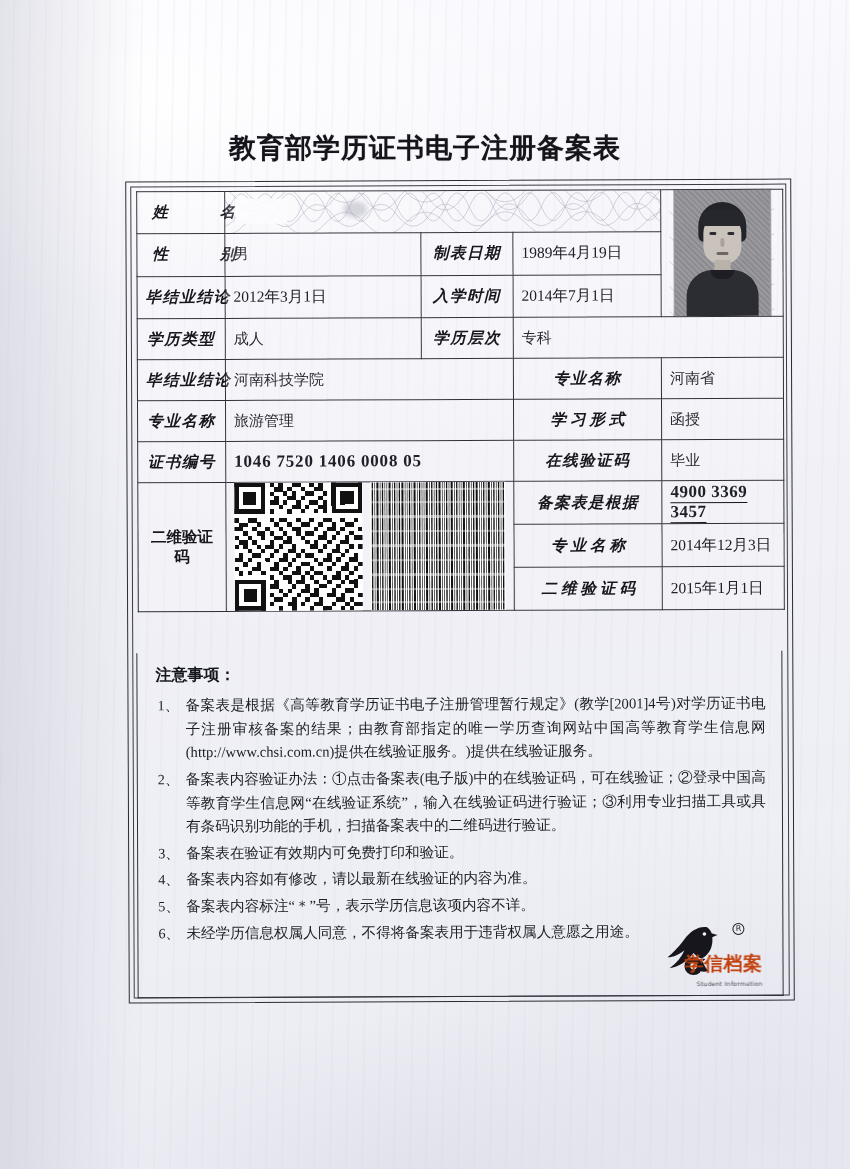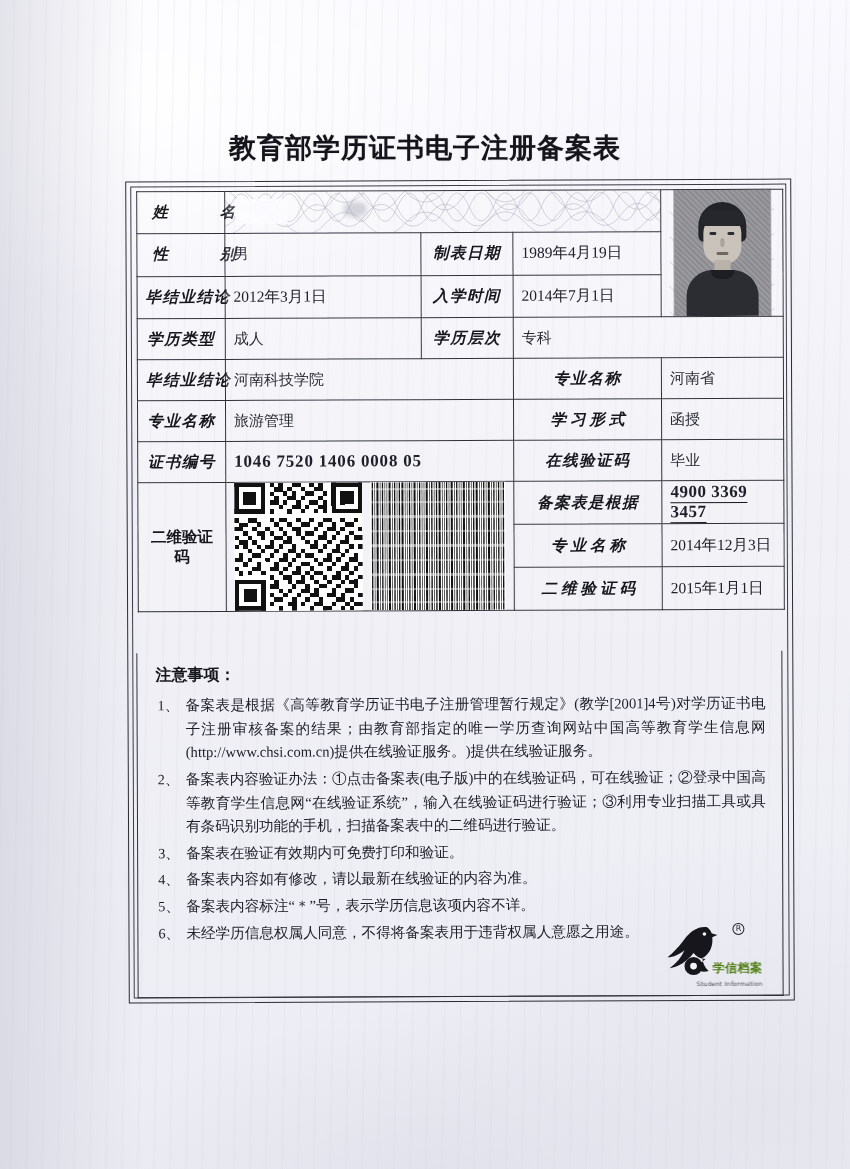--- a/index.html
+++ b/index.html
@@ -212,21 +212,21 @@
   }
   .logo .reg-mark {
     position: absolute; right: 20px; top: 2px;
     width: 12px; height: 12px; border: 1.2px solid #1d1d24; border-radius: 50%;
     font-size: 8px; line-height: 10px; text-align: center;
     font-family: "DejaVu Sans", sans-serif; color:#1d1d24;
   }
   .logo .wordmark {
     position: absolute; right: 2px; bottom: 6px;
     font-family: Liberation Serif, serif;
-    font-weight: bold; font-size: 12px; color: #4d7c0f; letter-spacing: .5px;
+    font-weight: bold; font-size: 19px; color: #c2410c; letter-spacing: .5px;
     filter: blur(.35px);
   }
   .logo .sub {
     position: absolute; right: 2px; bottom: -4px;
     font-family: "DejaVu Sans", sans-serif; font-size: 6px; color:#44444e;
     letter-spacing: .3px; filter: blur(.3px);
   }
 </style>
 </head>
 <body>

